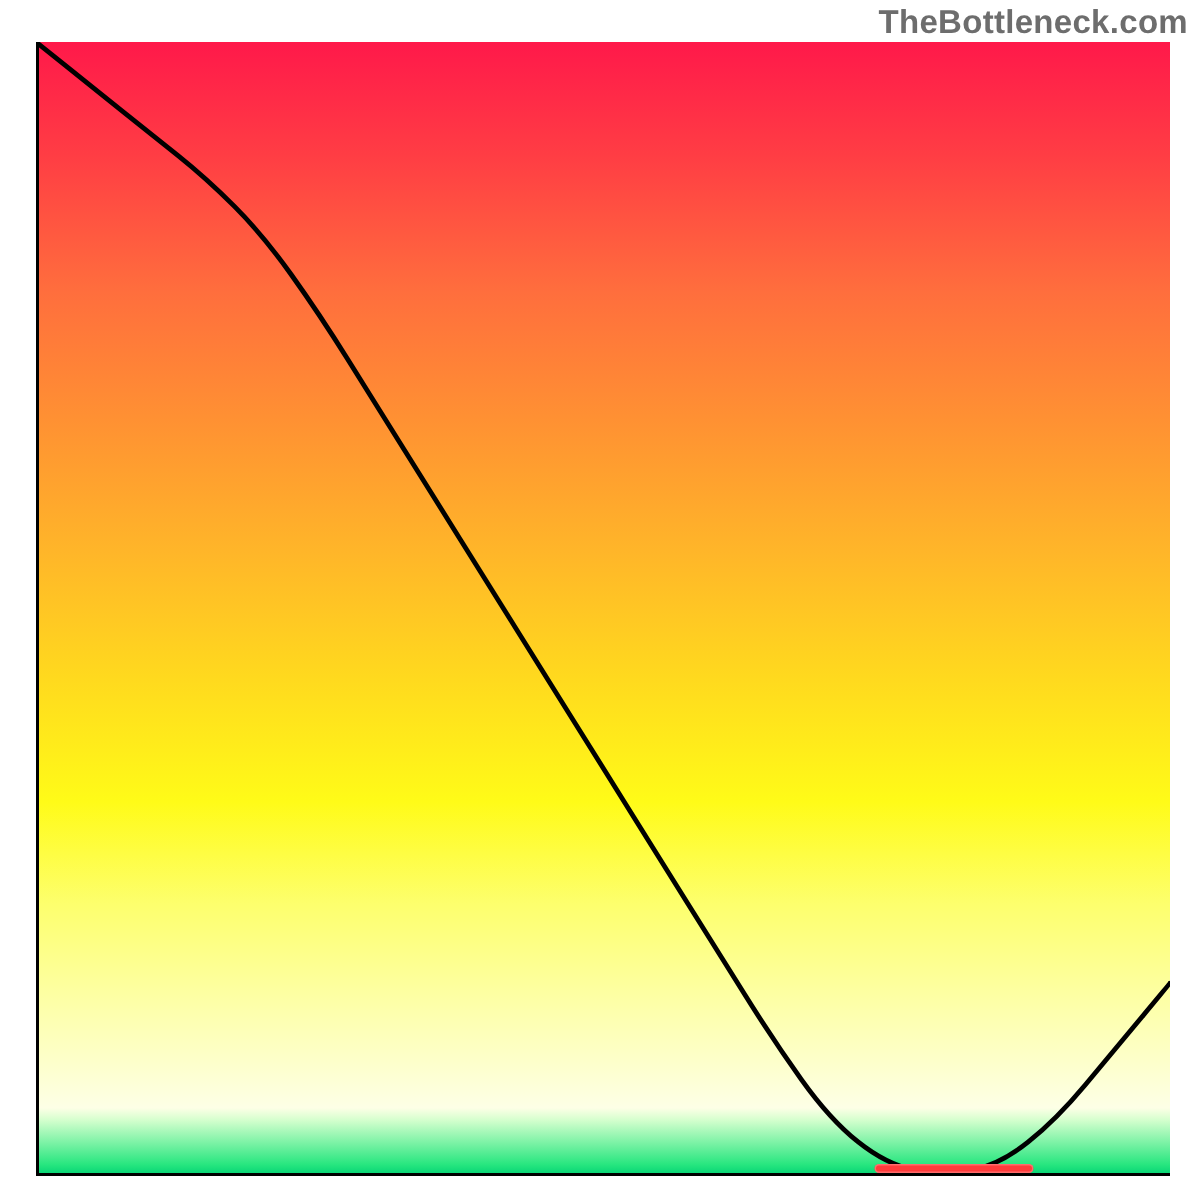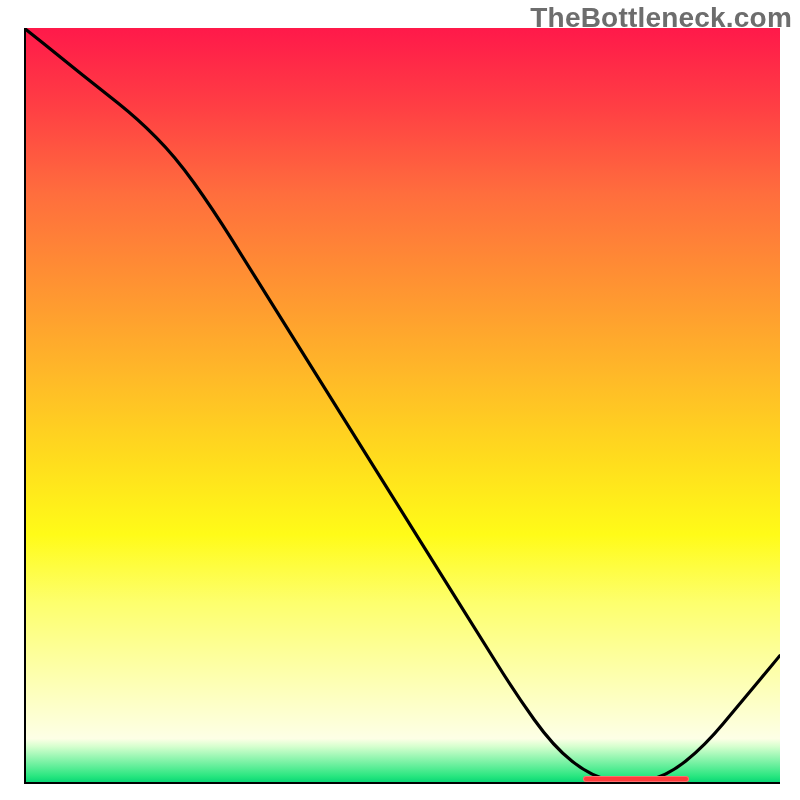--- a/index.html
+++ b/index.html
@@ -13,21 +13,21 @@
   }
   .wrap {
     position: relative;
     width: 800px;
     height: 800px;
   }
   .attribution {
     position: absolute;
     top: 2px;
     right: 8px;
-    font-size: 28px;
+    font-size: 22px;
     font-weight: 600;
     color: #6d6d6d;
     letter-spacing: 0.2px;
   }
   .plot-area {
     position: absolute;
     left: 24px;
     top: 28px;
     width: 756px;
     height: 756px;

